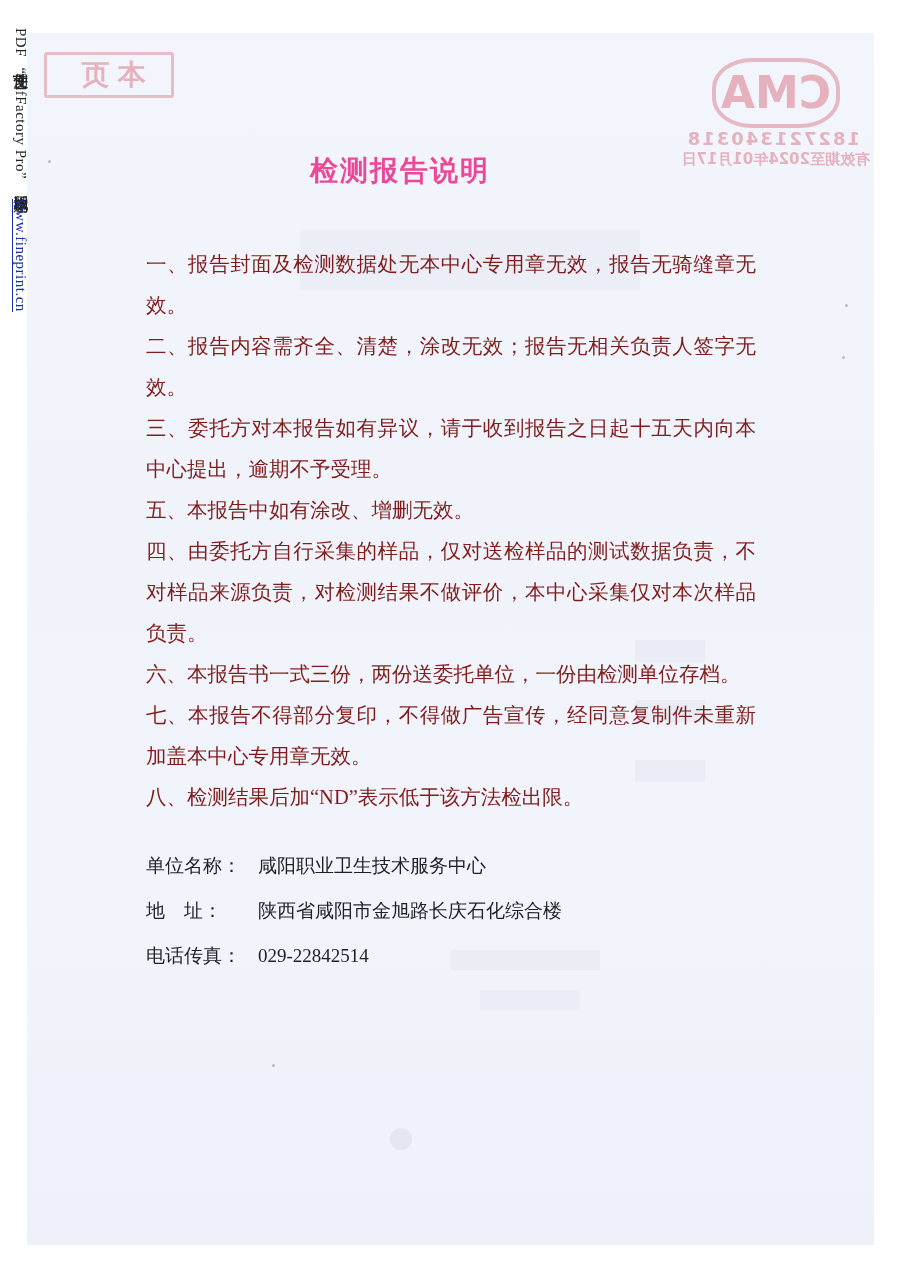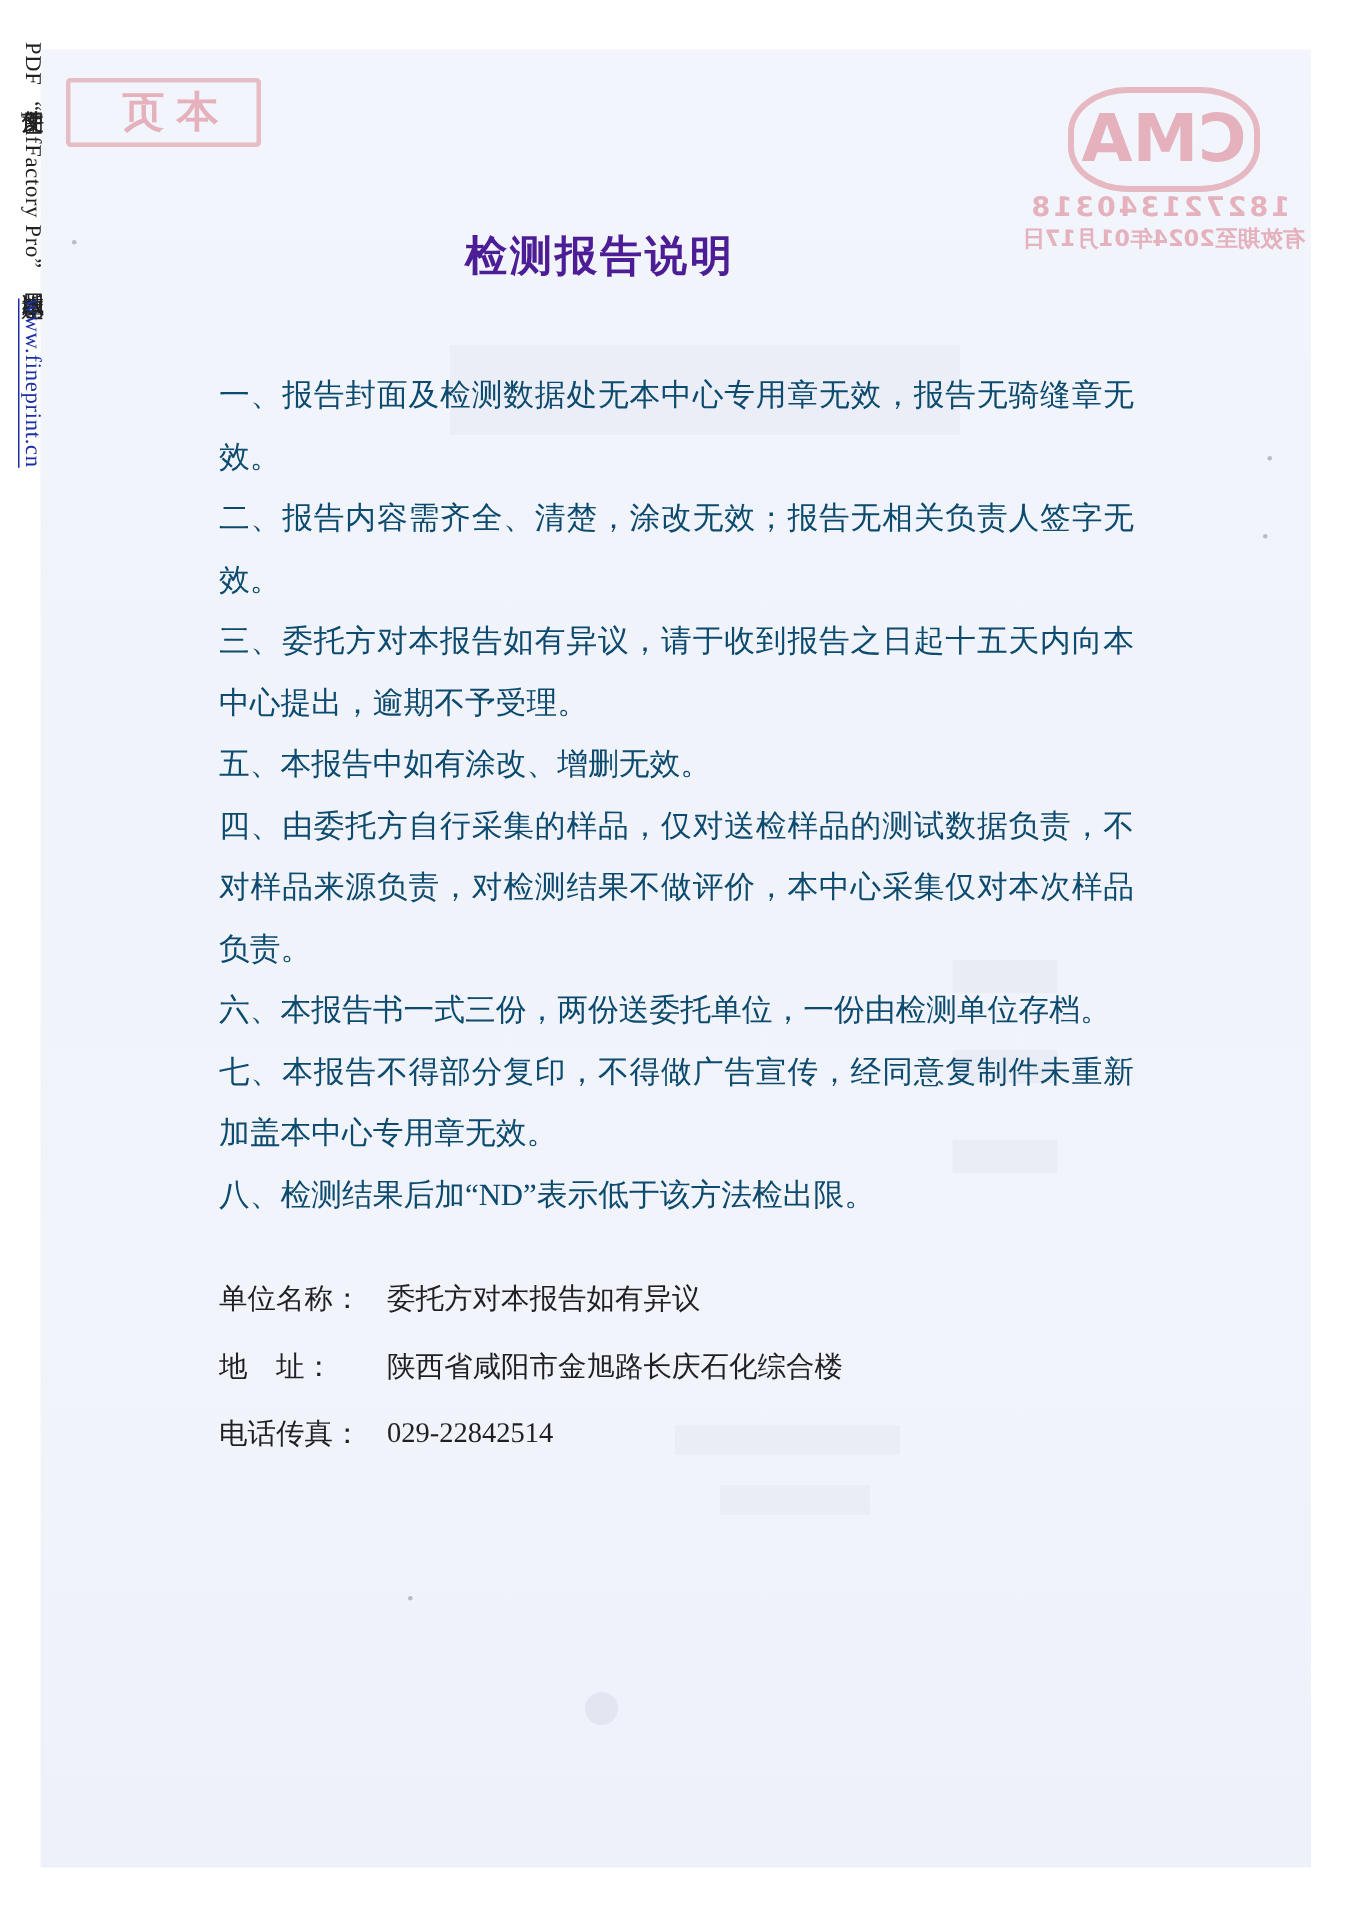--- a/index.html
+++ b/index.html
@@ -46,25 +46,25 @@
   .stamp-right .num { position: absolute; left: 0px; top: 76px; font-size: 18px; font-weight: bold; letter-spacing: 2px; }
   .stamp-right .valid { position: absolute; left: -10px; top: 98px; font-size: 15px; font-weight: bold; }
   
   .ghost {
     position: absolute; color: rgba(120,130,160,0.09);
     font-family: "DejaVu Sans", sans-serif; font-weight: bold; white-space: nowrap;
   }
   .title {
     position: absolute; left: 0; width: 800px; top: 152px; text-align: center;
     font-family: "DejaVu Sans", sans-serif; font-size: 28px; font-weight: bold;
-    letter-spacing: 2px; color: #4c1d95;
+    letter-spacing: 2px; color: #ec4899;
   }
   .clauses {
     position: absolute; left: 146px; top: 244px; width: 610px;
-    font-size: 20.5px; line-height: 41px; color: #0c4a6e;
+    font-size: 20.5px; line-height: 41px; color: #7f1d1d;
   }
   .clause { margin: 0; text-align: justify; text-align-last: left; }
   .info {
     position: absolute; left: 146px; top: 843px;
     font-size: 19px; color: #1f1f24;
   }
   .info-row { display: flex; height: 45px; align-items: center; }
   .info-label { width: 112px; white-space: pre; }
   .info-value { }
   .speck { position: absolute; width: 3px; height: 3px; background: rgba(80,80,90,0.35); border-radius: 50%; }
@@ -106,21 +106,21 @@
   <p class="clause">五、本报告中如有涂改、增删无效。</p>
   <p class="clause">四、由委托方自行采集的样品，仅对送检样品的测试数据负责，不对样品来源负责，对检测结果不做评价，本中心采集仅对本次样品负责。</p>
   <p class="clause">六、本报告书一式三份，两份送委托单位，一份由检测单位存档。</p>
   <p class="clause">七、本报告不得部分复印，不得做广告宣传，经同意复制件未重新加盖本中心专用章无效。</p>
   <p class="clause">八、检测结果后加“ND”表示低于该方法检出限。</p>
 </div>
 
 <div class="info">
   <div class="info-row">
     <span class="info-label">单位名称：</span>
-    <span class="info-value">委托方对本报告如有异议</span>
+    <span class="info-value">咸阳职业卫生技术服务中心</span>
   </div>
   <div class="info-row">
     <span class="info-label">地    址：</span>
     <span class="info-value">陕西省咸阳市金旭路长庆石化综合楼</span>
   </div>
   <div class="info-row">
     <span class="info-label">电话传真：</span>
     <span class="info-value">029-22842514</span>
   </div>
 </div>

